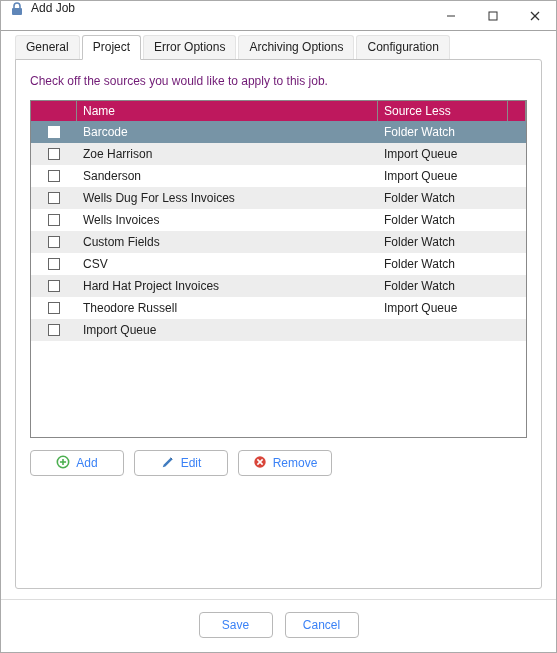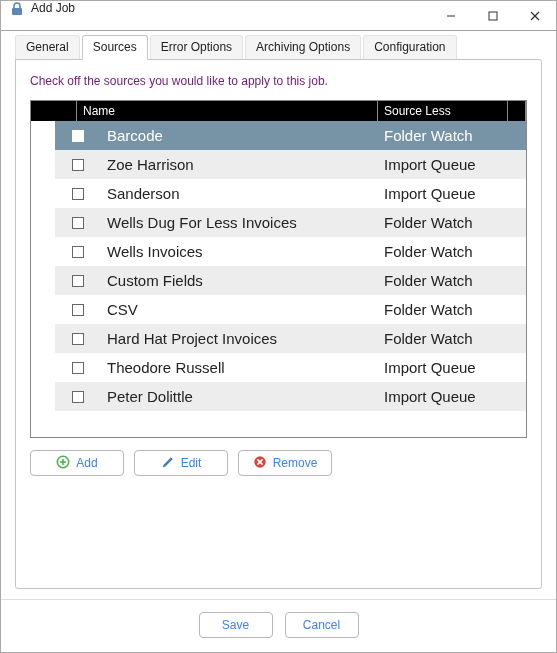--- a/index.html
+++ b/index.html
@@ -83,21 +83,21 @@
   
   .grid-wrap {
     border:1px solid #888;
     background:#fff;
     height: 338px;
     display:flex;
     flex-direction:column;
     overflow:hidden;
   }
   .grid-head {
-    background:#000000;
+    background:#be185d;
     color:#fff;
     display:flex;
     height:20px;
     font-size:12px;
     align-items:stretch;
   }
   .grid-head .col {
     display:flex; align-items:center;
     padding: 0 6px;
     border-right:1px solid #8a8a8a;
@@ -105,25 +105,24 @@
   .col-check { width:46px; }
   .col-name { flex:1; }
   .col-type { width:130px; }
   .col-end { width:18px; }
   .grid-body {
     flex:1;
     overflow-y:auto;
   }
   .row {
     display:flex;
-    height:29px;
+    height:22px;
     align-items:center;
-    font-size:15px;
+    font-size:12px;
     color:#222;
-    margin-left:24px;
   }
   .row .cell { padding: 0 6px; }
   .row .cell-check { width:46px; display:flex; justify-content:center; align-items:center;}
   .row .cell-name { flex:1; }
   .row .cell-type { width:148px; }
   .row.alt { background:#ededed; }
   .row.selected { background:#7794a6; color:#fff; }
   .row.selected .chkbox { border-color:#fff; background:#fff;}
   .chkbox {
     width:12px; height:12px;
@@ -191,21 +190,21 @@
           <line x1="9" y1="1" x2="1" y2="9" stroke="#333" stroke-width="1.2"></line>
         </svg>
     </div>
   </div>
 </div>
 
 <div class="content">
 
   <div class="tabs">
     <div class="tab">General</div>
-    <div class="tab active">Sources</div>
+    <div class="tab active">Project</div>
     <div class="tab">Error Options</div>
     <div class="tab">Archiving Options</div>
     <div class="tab">Configuration</div>
   </div>
 
   <div class="tabpanel">
     <div class="instruction">Check off the sources you would like to apply to this job.</div>
 
     <div class="grid-wrap">
       <div class="grid-head">
@@ -275,21 +274,20 @@
             <div class="cell cell-check">
               <span class="chkbox"></span>
             </div>
             <div class="cell cell-name">Theodore Russell</div>
             <div class="cell cell-type">Import Queue</div>
           </div>
           <div class="row alt">
             <div class="cell cell-check">
               <span class="chkbox"></span>
             </div>
-            <div class="cell cell-name">Peter Dolittle</div>
             <div class="cell cell-type">Import Queue</div>
           </div>
         </div>
     </div>
 
     <div class="actions">
       <div class="btn">
         <span>
           <svg viewBox="0 0 16 16">
               <circle cx="8" cy="8" r="6.5" fill="none" stroke="#4caf50" stroke-width="1.8"></circle>

